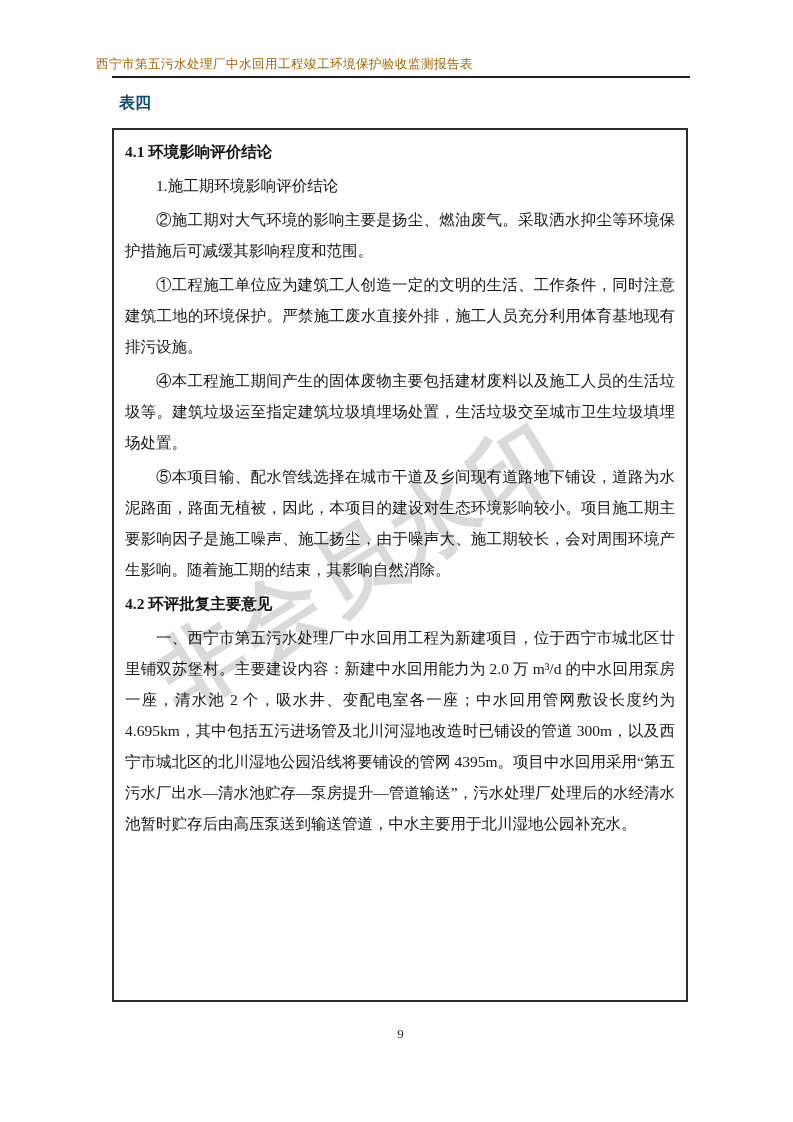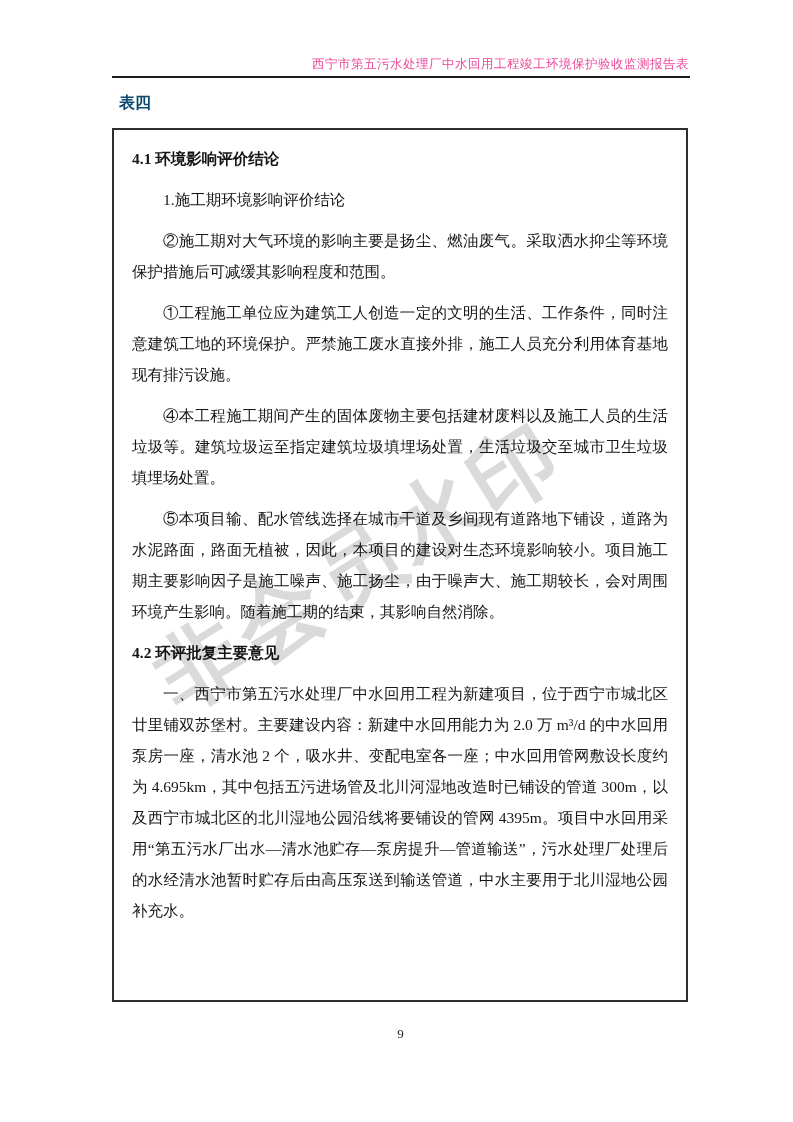--- a/index.html
+++ b/index.html
@@ -12,27 +12,27 @@
     width: 793px;
     height: 1122px;
     background: #ffffff;
     font-family: "Liberation Serif", "DejaVu Serif", serif;
     color: #111111;
     overflow: hidden;
   }
   .doc-header-title {
     position: absolute;
     top: 56px;
-    left: 112px;
+    left: 96px;
     width: 577px;
-    text-align: right;
+    text-align: left;
     font-size: 12.5px;
     line-height: 17px;
     letter-spacing: 0.5px;
-    color: #ec4899;
+    color: #a16207;
   }
   .header-rule {
     position: absolute;
     top: 76px;
     left: 112px;
     width: 578px;
     height: 0;
     border-top: 2px solid #1c1c1c;
   }
   .table-label {
@@ -62,21 +62,21 @@
     left: 112px;
     width: 576px;
     height: 874px;
     box-sizing: border-box;
     border: 2px solid #2e2e2e;
     padding: 3px 8px 0 8px;
     z-index: 1;
     background: transparent;
   }
   .content-box p {
-    margin: 10px;
+    margin: 3px;
     font-size: 15.5px;
     line-height: 31px;
     text-align: justify;
     color: #151515;
   }
   .content-box p.h {
     font-weight: bold;
     text-indent: 0;
   }
   .content-box p.p {

